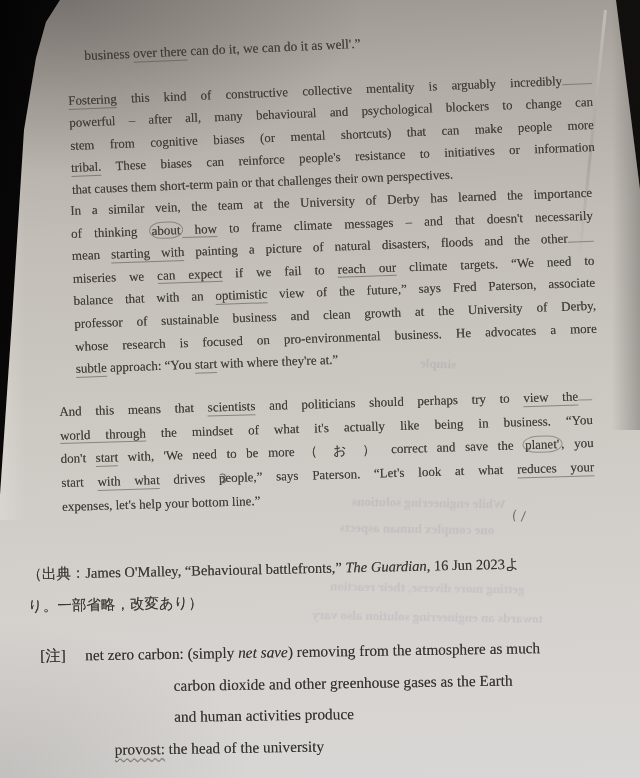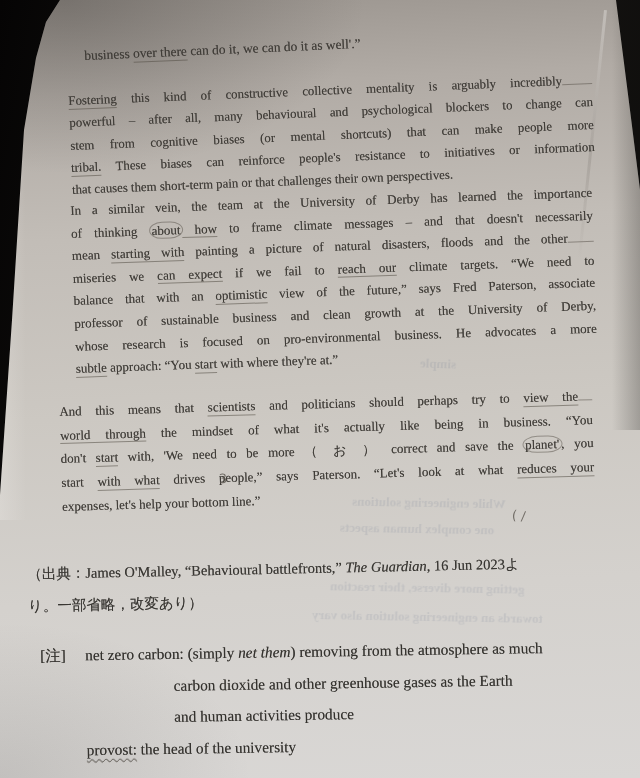--- a/index.html
+++ b/index.html
@@ -42,21 +42,21 @@
   .para1{left:84px;top:48px;font-size:13.4px;transform:rotate(-2.5deg);}
   .para2{left:68px;top:90px;width:524px;line-height:22.35px;font-size:12.8px;transform:rotate(-2.3deg);}
   .para3{left:70px;top:200px;width:522px;line-height:22.6px;font-size:13px;transform:rotate(-2deg);}
   .para4{left:59px;top:400px;width:533px;line-height:23.7px;font-size:13px;transform:rotate(-1.7deg);}
   .citation{left:27px;top:558px;width:596px;line-height:32px;font-size:14.5px;color:#393733;transform:rotate(-1.2deg);}
   .pline{text-align:justify;text-align-last:justify;}
   .pline.nojust{text-align:left;text-align-last:auto;white-space:nowrap;}
   .u{border-bottom:1.4px solid rgba(82,76,68,.55);padding-bottom:.5px;}
   .circ{border:1.3px solid rgba(88,82,74,.5);border-radius:45%/60%;padding:0 2px;margin:0 -1px;}
   .i{font-style:italic;}
-  .uw{text-decoration:underline;text-decoration-style:wavy;text-decoration-color:rgba(95,88,80,.5);text-decoration-thickness:1px;text-underline-offset:4px;}
+  .uw{text-decoration:underline;text-decoration-style:wavy;text-decoration-color:rgba(95,88,80,.5);text-decoration-thickness:1px;text-underline-offset:4px;margin-left:28px;}
   .tail{display:inline-block;border-bottom:1.4px solid rgba(82,76,68,.5);height:1em;vertical-align:baseline;}
   
   .notes{
     position:absolute;left:38px;top:640px;width:596px;
     font-size:15.3px;line-height:31.5px;color:#34322e;
     transform:rotate(-0.9deg);transform-origin:left top;
     text-shadow:0 0 .5px rgba(52,50,46,.6);
   }
   .notes-label{position:absolute;left:2px;top:0;}
   .nline.ind1{margin-left:47px;}
@@ -109,21 +109,21 @@
           <div class="pline nojust"><span>expenses, let's help your bottom line.”</span></div>
         </div>
         <div class="para citation">
           <div class="pline nojust"><span>（出典：James O'Malley, “Behavioural battlefronts,” </span><span class="i">The Guardian</span><span>, 16 Jun 2023よ</span></div>
           <div class="pline nojust"><span>り。一部省略，改変あり）</span></div>
         </div>
       </div>
     <div class="notes">
       <span class="notes-label">[注]</span>
       <div id="notes-body">
-          <div class="nline ind1"><span>net zero carbon: (simply </span><span class="i">net them</span><span>) removing from the atmosphere as much</span></div>
+          <div class="nline ind1"><span>net zero carbon: (simply </span><span class="i">net save</span><span>) removing from the atmosphere as much</span></div>
           <div class="nline ind2"><span>carbon dioxide and other greenhouse gases as the Earth</span></div>
           <div class="nline ind2"><span>and human activities produce</span></div>
           <div class="nline ind1"><span class="uw">provost:</span><span> the head of the university</span></div>
         </div>
     </div>
     <div id="annots">
         <div class="hw" style="left: 219px; top: 471px; font-size: 13px; transform: rotate(-6deg);">3</div>
         <div class="hw" style="left: 512px; top: 508px; font-size: 13px; transform: rotate(6deg);">( /</div>
         <div class="ghost" style="left: 420px; top: 356px; transform: scaleX(-1) rotate(-2deg);">simple</div>
         <div class="ghost" style="left: 352px; top: 495px; transform: scaleX(-1) rotate(-1deg);">While engineering solutions</div>

